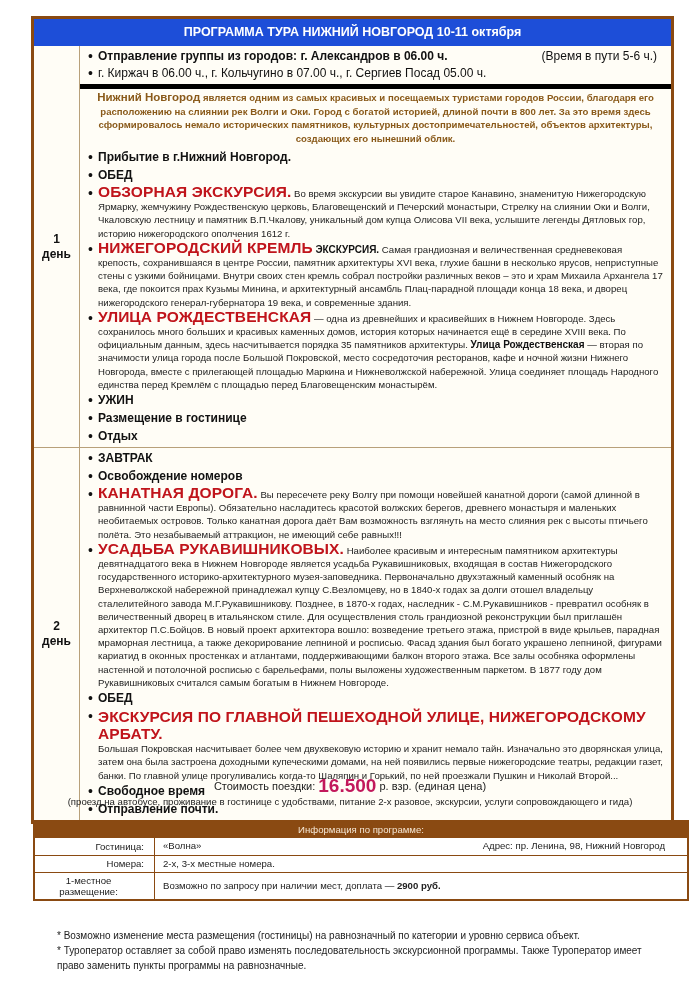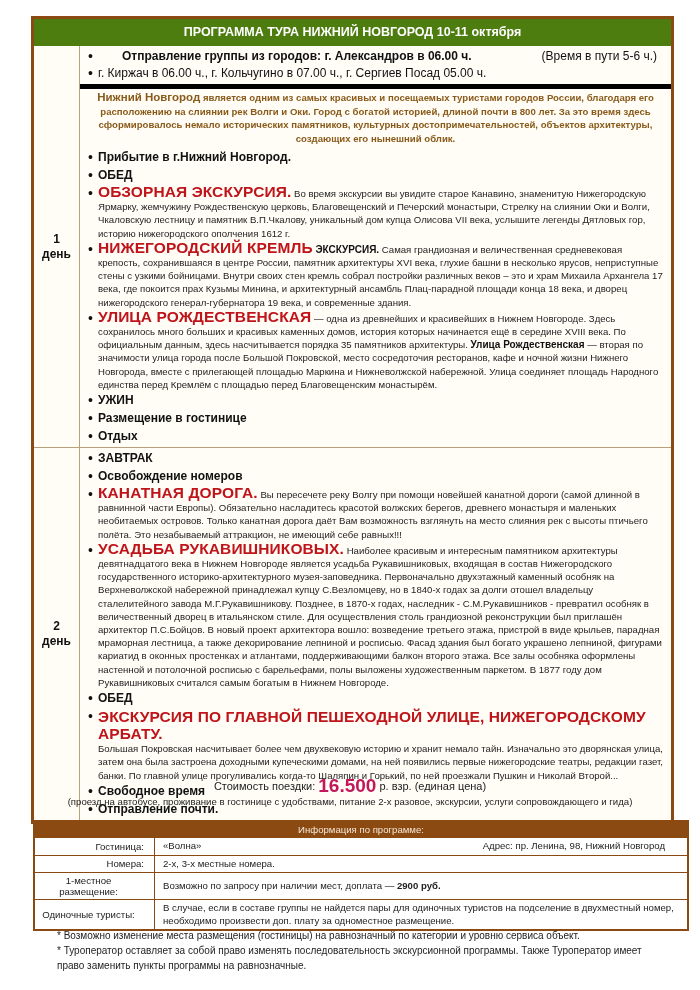--- a/index.html
+++ b/index.html
@@ -6,33 +6,33 @@
   body {
     width: 700px; height: 990px; background: #ffffff;
     font-family: "Liberation Sans", "DejaVu Sans", sans-serif;
     color: #111; position: relative; overflow: hidden;
   }
   .program {
     position: absolute; left: 31px; top: 16px; width: 643px;
     border: 3px solid #8a4a12; background: #fffdf6;
   }
   .program-header {
-    background: #4d7c0f; color: #fff; text-align: center;
+    background: #1d4ed8; color: #fff; text-align: center;
     font-weight: bold; font-size: 12.5px; height: 27px; line-height: 27px;
     font-family: "Liberation Sans", sans-serif;
   }
   .row { display: flex; border-top: 1px solid #b8a07a; }
   .row.first { border-top: none; }
   .day-col {
     width: 46px; flex: none; border-right: 1px solid #b8a07a;
     display: flex; align-items: center; justify-content: center;
     text-align: center; font-weight: bold; font-size: 12px; line-height: 15px;
   }
   .content-col { flex: 1; padding: 2px 6px 2px 8px; }
-  .dep-row { display: flex; justify-content: space-between; margin-left: 24px; }
+  .dep-row { display: flex; justify-content: space-between; }
   .item { display: flex; align-items: flex-start; font-size: 12px; line-height: 17px; }
   .bullet {
     width: 10px; flex: none; font-size: 14px; line-height: 17px; color: #111;
   }
   .item-body { flex: 1; }
   .b { font-weight: bold; }
   .intro {
     color: #8a5a1a; text-align: center; font-size: 9.6px; line-height: 13.5px;
     font-weight: bold; padding: 2px 16px 3px 16px;
   }
@@ -220,24 +220,18 @@
         <span>2-х, 3-х местные номера.</span>
       </div>
   </div>
   <div class="info-row">
     <div class="info-label center">1-местное размещение:</div>
     <div class="info-value" style="justify-content:flex-start;">
       <span style="white-space:pre;">Возможно по запросу при наличии мест, доплата — </span>
         <b>2900 руб.</b>
     </div>
   </div>
-  <div class="info-row">
-    <div class="info-label center">Одиночные туристы:</div>
-    <div class="info-value">
-        <span>В случае, если в составе группы не найдется пары для одиночных туристов на подселение в двухместный номер, необходимо произвести доп. плату за одноместное размещение.</span>
-      </div>
-  </div>
 </div>
 
 <div class="notes">
   <div>* Возможно изменение места размещения (гостиницы) на равнозначный по категории и уровню сервиса объект.</div>
   <div>* Туроператор оставляет за собой право изменять последовательность экскурсионной программы. Также Туроператор имеет право заменить пункты программы на равнозначные.</div>
 </div>
 
 </body></html>

